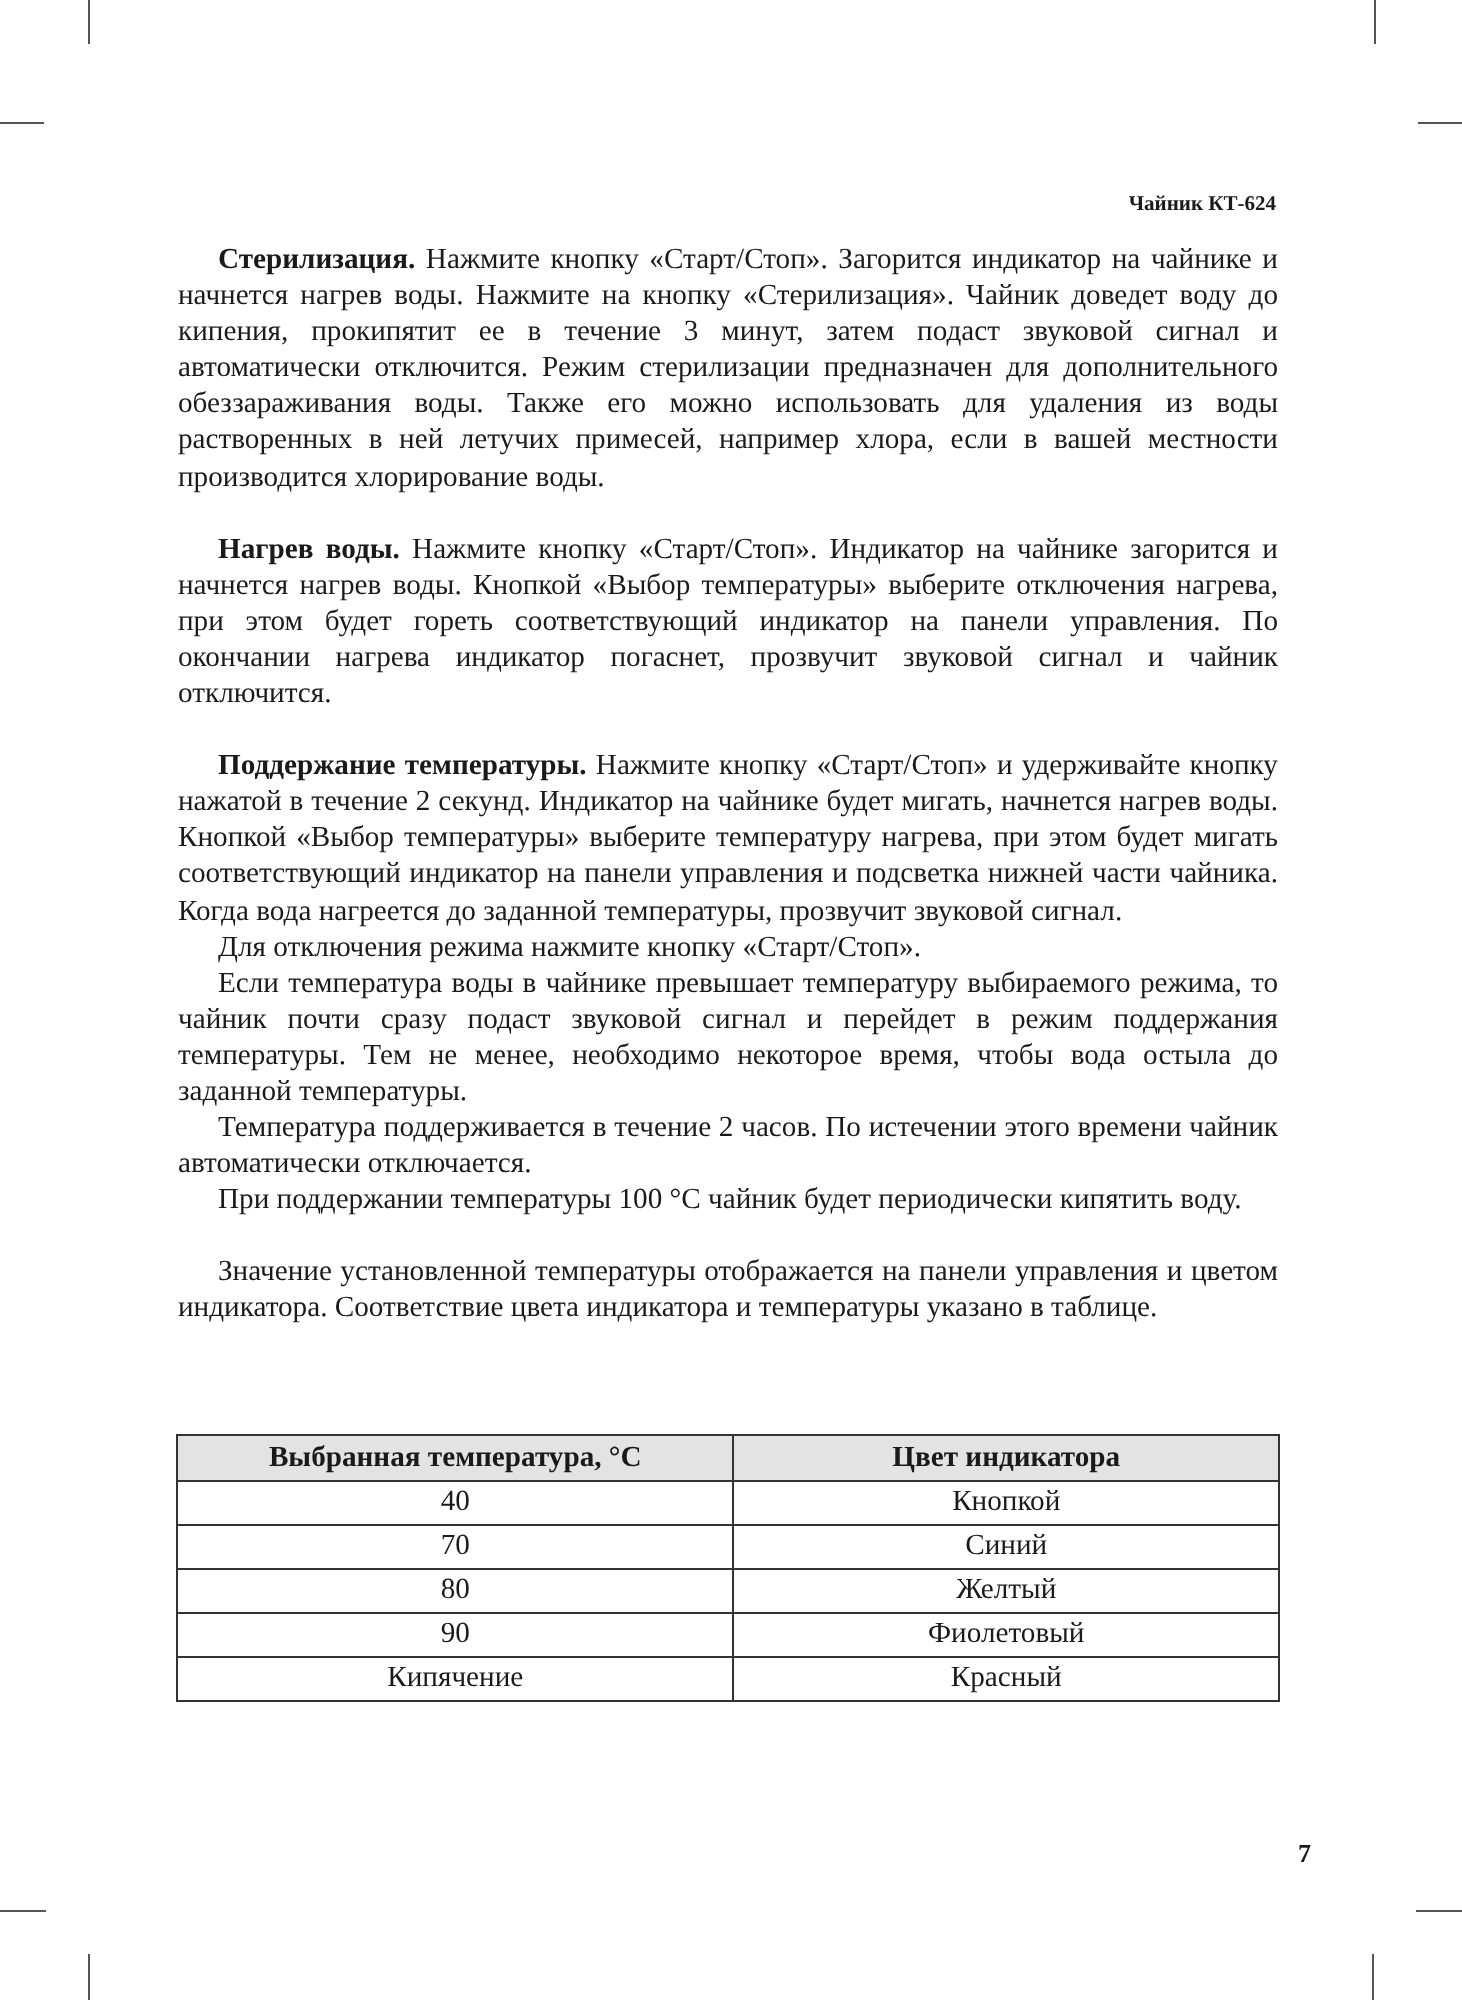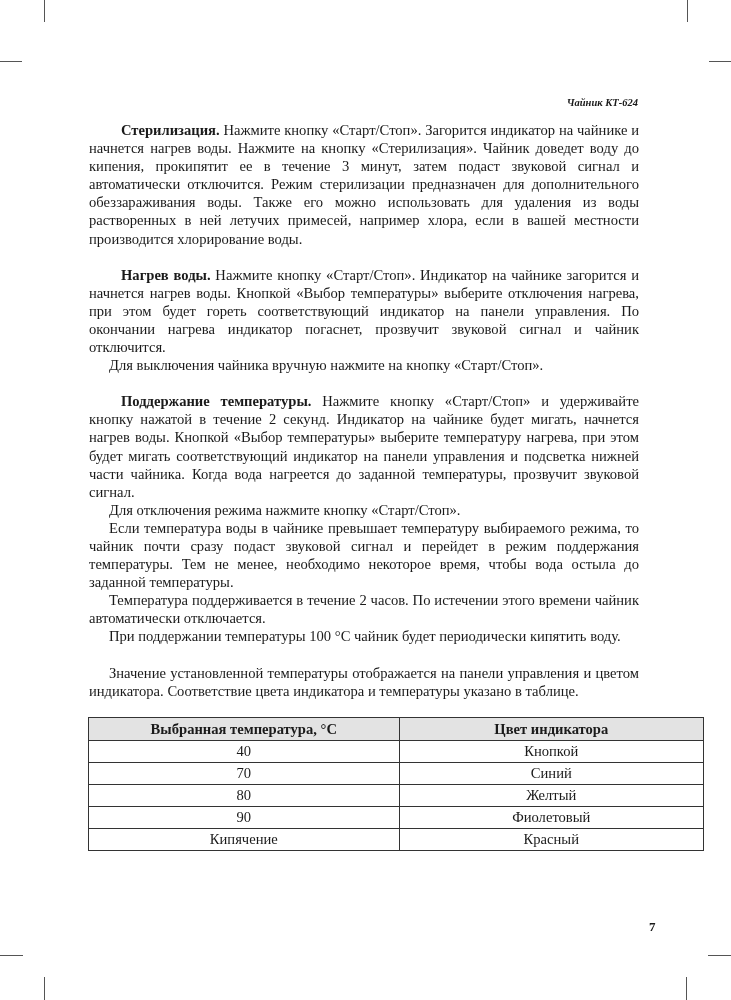--- a/index.html
+++ b/index.html
@@ -1,24 +1,24 @@
 <!DOCTYPE html>
 <html><head>
 <meta charset="utf-8">
 <style>
   html, body { margin: 0; padding: 0; background: #ffffff; }
   body { width: 731px; height: 1000px; position: relative; overflow: hidden;
          font-family: "Liberation Serif", "DejaVu Serif", serif; color: #1a1a1a; }
   .crop { position: absolute; background: #555; }
-  .header { position: absolute; top: 97px; right: 93px; font-size: 10.5px; font-weight: bold; font-style: italic; }
+  .header { position: absolute; top: 97px; right: 93px; font-size: 10.5px; font-weight: bold; }
   .content { position: absolute; left: 89px; top: 121px; width: 550px; font-size: 14.6px; line-height: 18.1px; }
   .content p { margin: 0; text-indent: 20px; text-align: justify; }
   .content p.gap { margin-top: 18px; }
-  .content b { font-weight: bold; margin-left: 12px; }
-  table.temp { position: absolute; left: 88px; top: 717px; width: 616px; border-collapse: collapse; font-size: 14.6px; }
+  .content b { font-weight: bold; }
+  table.temp { position: absolute; left: 88px; top: 717px; width: 552px; border-collapse: collapse; font-size: 14.6px; }
   table.temp th, table.temp td { border: 1px solid #333; text-align: center; height: 21px; padding: 0; }
   table.temp th { background: #e3e3e3; font-weight: bold; height: 22px; }
   table.temp th:first-child, table.temp td:first-child { width: 50.5%; }
   .page-num { position: absolute; left: 649px; top: 919px; font-size: 13px; font-weight: bold; }
 </style>
 </head>
 <body>
 
 <div class="crop" style="left:44px;top:0;width:1px;height:22px;"></div>
 <div class="crop" style="left:0;top:61px;width:22px;height:1px;"></div>
@@ -29,21 +29,20 @@
 <div class="crop" style="left:708px;top:955px;width:23px;height:1px;"></div>
 <div class="crop" style="left:686px;top:977px;width:1px;height:23px;"></div>
 
 <div class="header">Чайник КТ-624</div>
 
 <div class="content">
 
   <p><b>Стерилизация.</b><span> Нажмите кнопку «Старт/Стоп». Загорится индикатор на чайнике и начнется нагрев воды. Нажмите на кнопку «Стерилизация». Чайник доведет воду до кипения, прокипятит ее в течение 3 минут, затем подаст звуковой сигнал и автоматически отключится. Режим стерилизации предназначен для дополнительного обеззараживания воды. Также его можно использовать для удаления из воды растворенных в ней летучих примесей, например хлора, если в вашей местности производится хлорирование воды.</span></p>
 
   <p class="gap"><b>Нагрев воды.</b><span> Нажмите кнопку «Старт/Стоп». Индикатор на чайнике загорится и начнется нагрев воды. Кнопкой «Выбор температуры» выберите отключения нагрева, при этом будет гореть соответствующий индикатор на панели управления. По окончании нагрева индикатор погаснет, прозвучит звуковой сигнал и чайник отключится.</span></p>
-  <p>Для выключения чайника вручную нажмите на кнопку «Старт/Стоп».</p>
 
   <p class="gap"><b>Поддержание температуры.</b><span> Нажмите кнопку «Старт/Стоп» и удерживайте кнопку нажатой в течение 2 секунд. Индикатор на чайнике будет мигать, начнется нагрев воды. Кнопкой «Выбор температуры» выберите температуру нагрева, при этом будет мигать соответствующий индикатор на панели управления и подсветка нижней части чайника. Когда вода нагреется до заданной температуры, прозвучит звуковой сигнал.</span></p>
   <p>Для отключения режима нажмите кнопку «Старт/Стоп».</p>
   <p>Если температура воды в чайнике превышает температуру выбираемого режима, то чайник почти сразу подаст звуковой сигнал и перейдет в режим поддержания температуры. Тем не менее, необходимо некоторое время, чтобы вода остыла до заданной температуры.</p>
   <p>Температура поддерживается в течение 2 часов. По истечении этого времени чайник автоматически отключается.</p>
   <p>При поддержании температуры 100 °С чайник будет периодически кипятить воду.</p>
 
   <p class="gap">Значение установленной температуры отображается на панели управления и цветом индикатора. Соответствие цвета индикатора и температуры указано в таблице.</p>
 </div>
 

